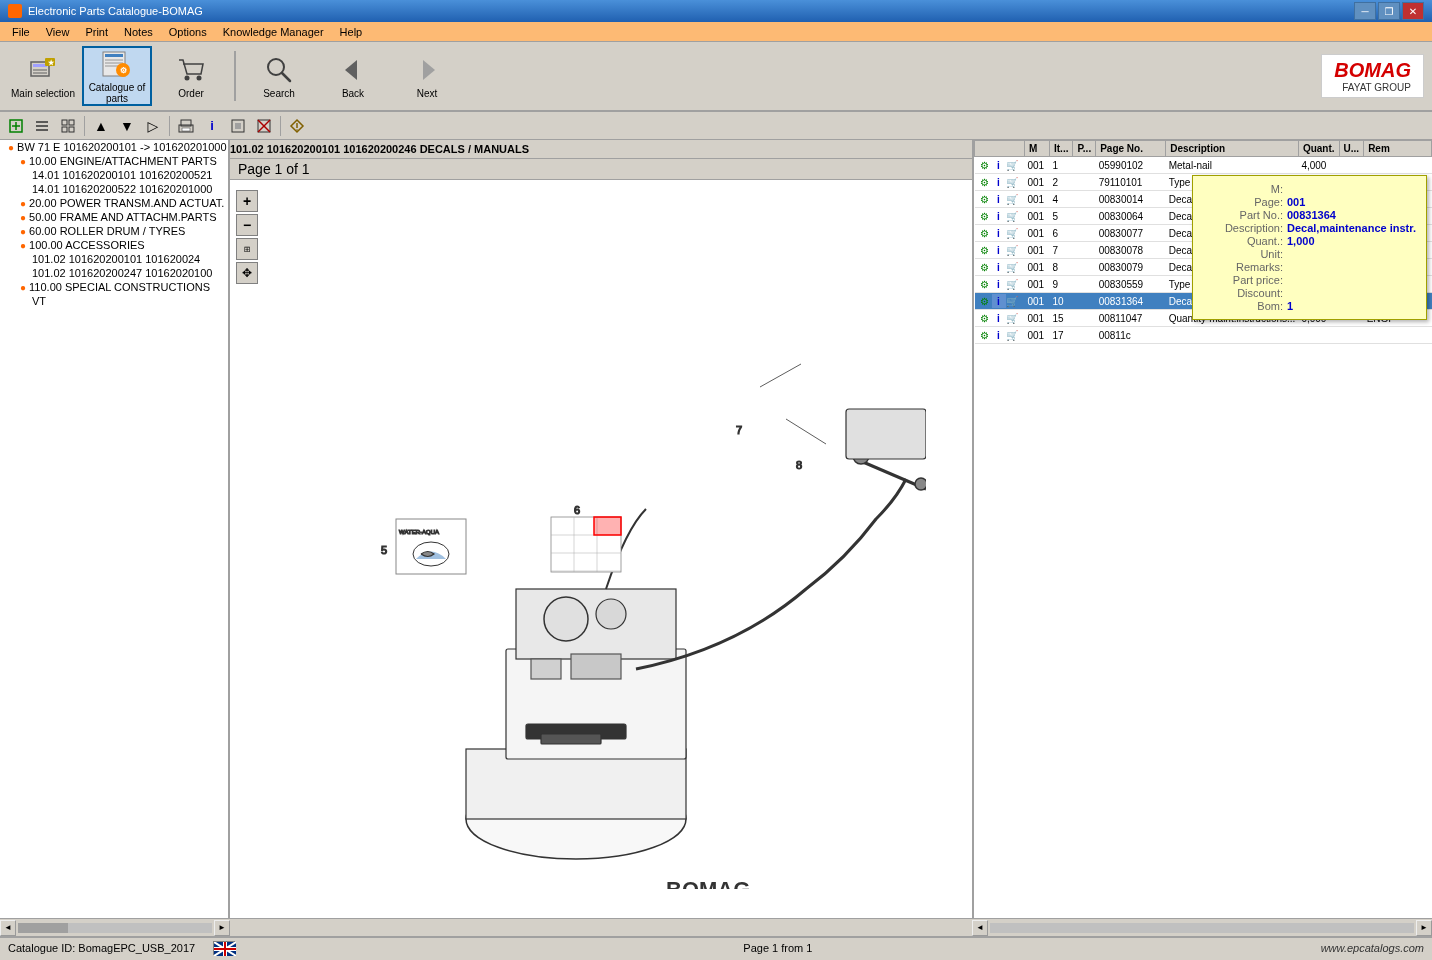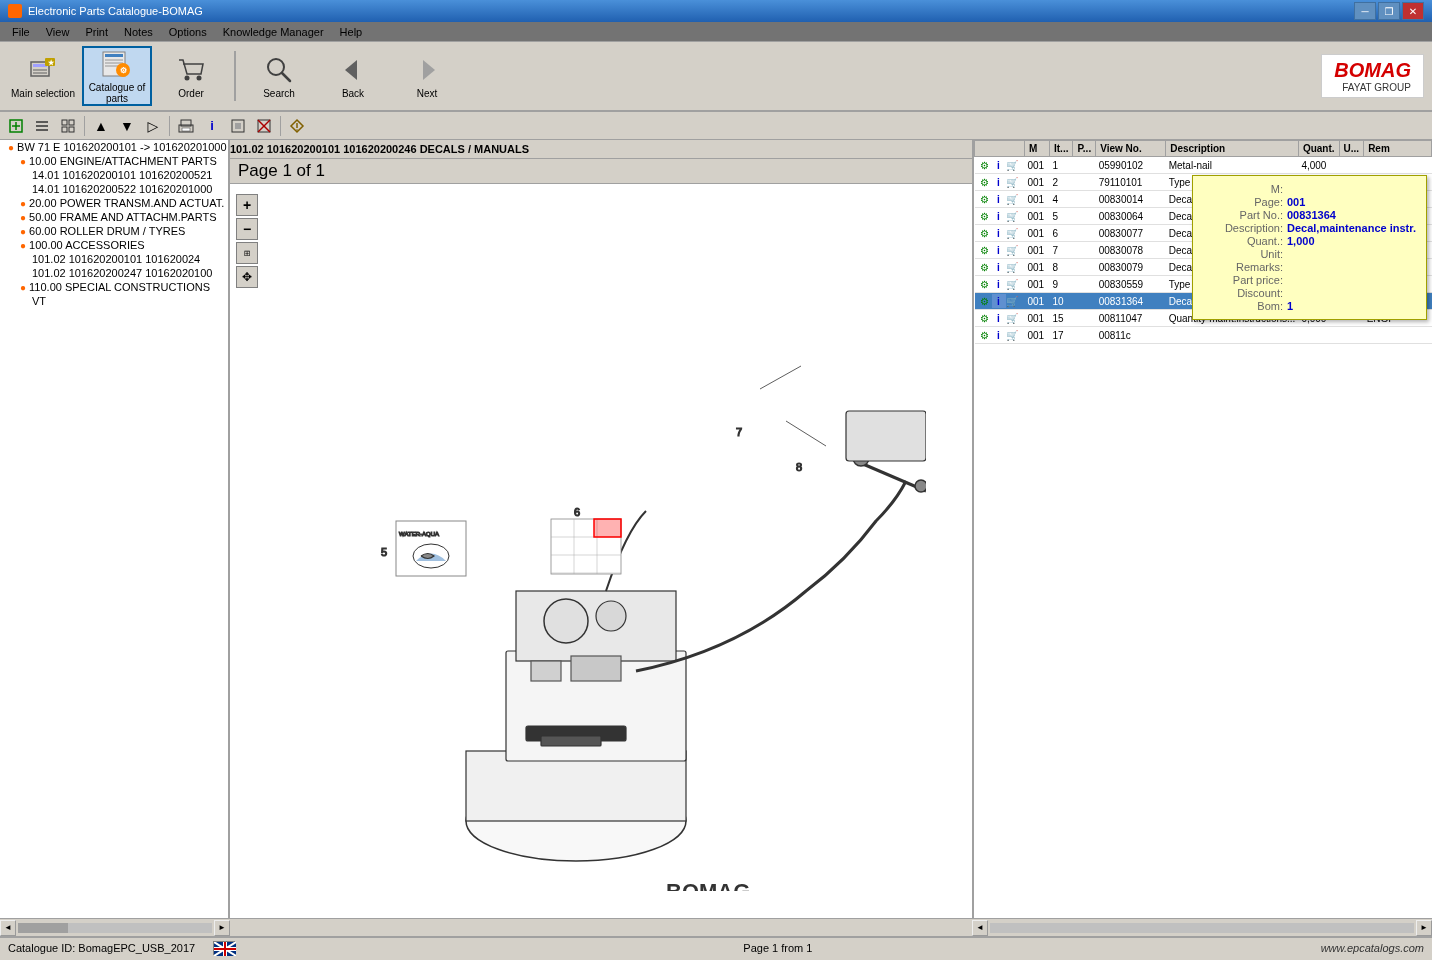--- a/index.html
+++ b/index.html
@@ -19,21 +19,21 @@
     #titlebar .title-icon { width: 14px; height: 14px; background: #ff6600; border-radius: 2px; }
     #titlebar .win-controls { display: flex; gap: 2px; }
     #titlebar .win-btn {
       width: 22px; height: 18px; background: #6090c0; border: 1px solid #4070a0;
       color: white; font-size: 10px; cursor: pointer; display: flex; align-items: center; justify-content: center;
     }
     #titlebar .win-btn.close { background: #c03030; }
 
     
     #menubar {
-      background: #737373;
+      background: #fdba74;
       border-bottom: 1px solid #a0a0a0;
       height: 20px;
       display: flex;
       align-items: center;
       padding: 0 4px;
     }
     #menubar span {
       padding: 2px 8px;
       cursor: pointer;
       font-size: 11px;
@@ -134,21 +134,21 @@
     #breadcrumb-bar {
       background: #d4d0c8;
       padding: 3px 0;
       font-size: 11px;
       font-weight: bold;
       border-bottom: 1px solid #a0a0a0;
     }
     #page-info {
       background: #d4d0c8;
       padding: 2px 8px;
-      font-size: 17px;
+      font-size: 14px;
       border-bottom: 1px solid #a0a0a0;
     }
     #diagram-area {
       flex: 1;
       background: white;
       position: relative;
       overflow: hidden;
       display: flex;
       align-items: center;
       justify-content: center;
@@ -574,21 +574,21 @@
 
   <div id="right-panel">
     <div id="parts-table">
       <table>
         <thead>
           <tr>
             <th style="width:50px;"></th>
             <th style="width:25px;">M</th>
             <th style="width:22px;">It...</th>
             <th style="width:18px;">P...</th>
-            <th style="width:70px;">View No.</th>
+            <th style="width:70px;">Page No.</th>
             <th style="width:130px;">Description</th>
             <th style="width:40px;">Quant.</th>
             <th style="width:20px;">U...</th>
             <th>Rem</th>
           </tr>
         </thead>
         <tbody id="parts-tbody">
         <tr>
               <td style="white-space: nowrap;"><span class="cell-icon icon-green">⚙</span><span class="cell-icon icon-blue" style="font-weight: bold;">i</span><span class="cell-icon icon-cart">🛒</span></td>
               <td>001</td>

